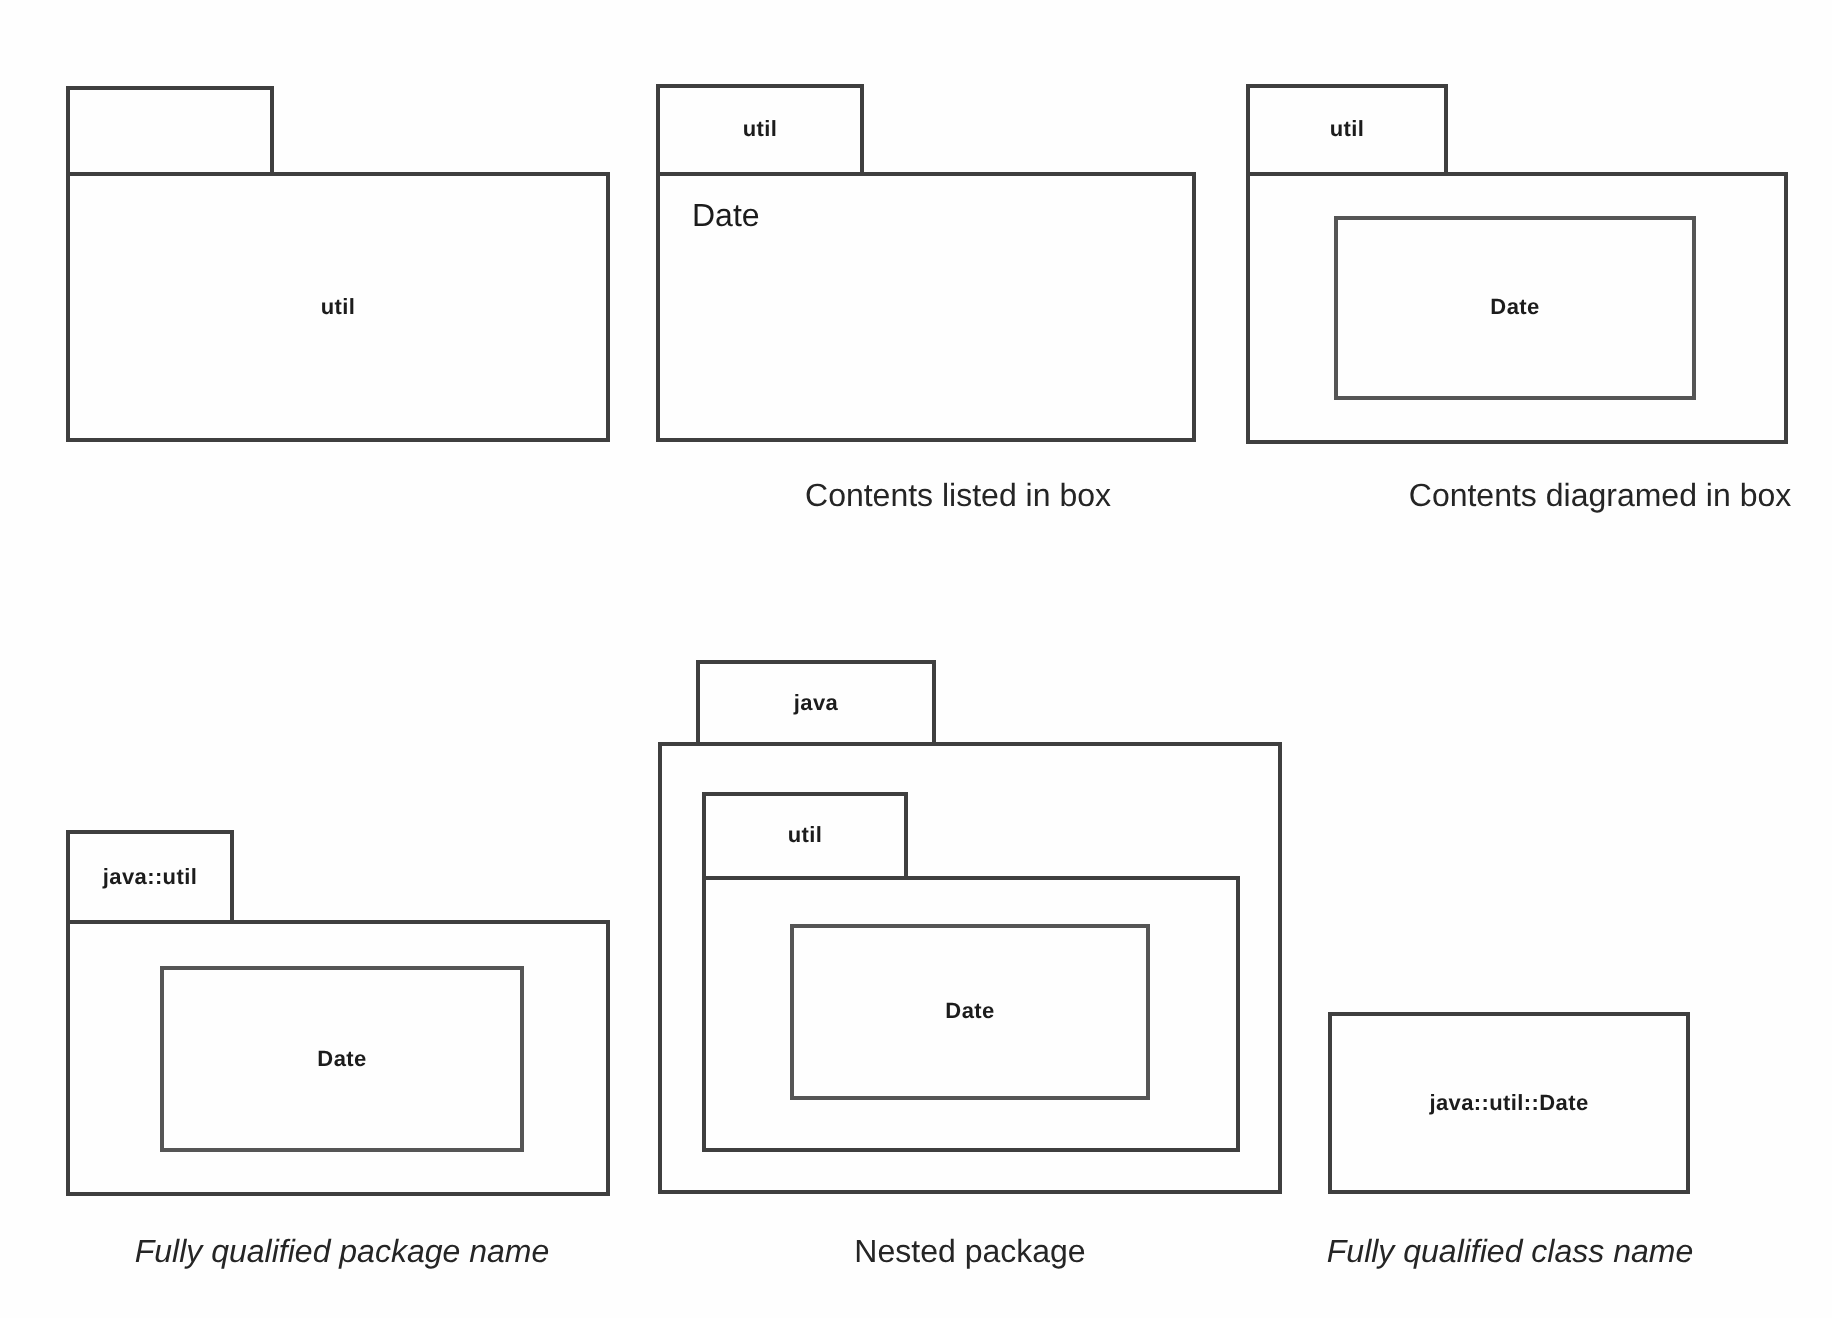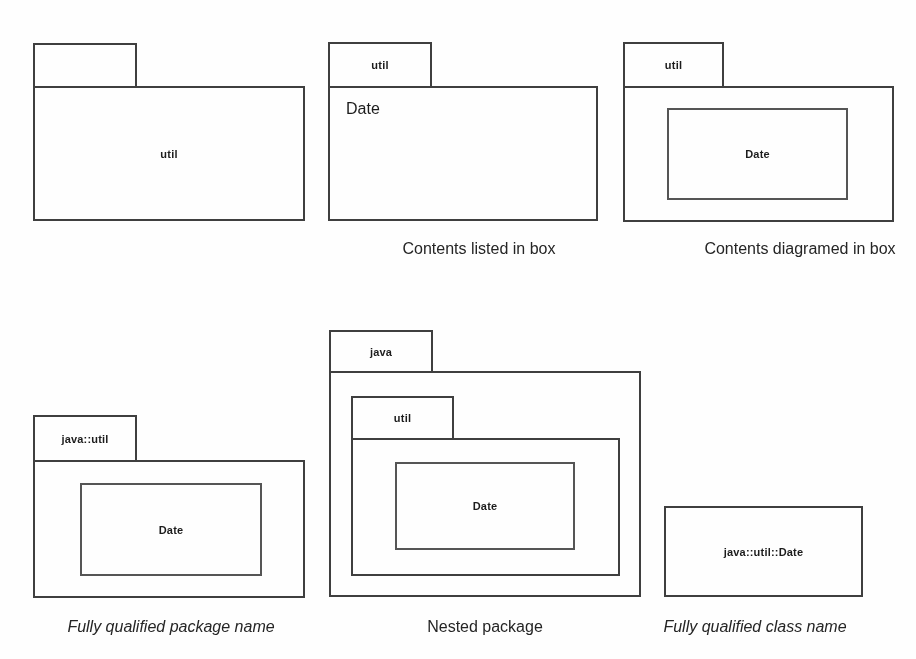--- a/index.html
+++ b/index.html
@@ -92,45 +92,45 @@
       <span class="bold-label">util</span>
     </div>
     <div class="abs pkg-body" style="left:623px;top:86px;width:271px;height:136px;"></div>
     <div class="abs class-box" style="left:667px;top:108px;width:181px;height:92px;">
       <span class="bold-label">Date</span>
     </div>
     <div class="caption" style="left:800px;top:240px;">Contents diagramed in box</div>
   </div>
 
   <div class="abs" style="left:0;top:0;width:0;height:0;">
-    <div class="abs pkg-tab" style="left:33px;top:415px;width:104px;height:47px;">
+    <div class="abs pkg-tab" style="left:33px;top:415px;width:84px;height:47px;">
       <span class="bold-label">java::util</span>
     </div>
     <div class="abs pkg-body" style="left:33px;top:460px;width:272px;height:138px;"></div>
     <div class="abs class-box" style="left:80px;top:483px;width:182px;height:93px;">
       <span class="bold-label">Date</span>
     </div>
     <div class="caption" style="left:171px;top:618px;font-style:italic;">Fully qualified package name</div>
   </div>
 
   <div class="abs" style="left:0;top:0;width:0;height:0;">
-    <div class="abs pkg-tab" style="left:329px;top:330px;width:104px;height:43px;">
+    <div class="abs pkg-tab" style="left:348px;top:330px;width:120px;height:43px;">
       <span class="bold-label">java</span>
     </div>
     <div class="abs pkg-body" style="left:329px;top:371px;width:312px;height:226px;"></div>
     <div class="abs pkg-tab" style="left:351px;top:396px;width:103px;height:44px;z-index:3;">
       <span class="bold-label">util</span>
     </div>
     <div class="abs pkg-body" style="left:351px;top:438px;width:269px;height:138px;z-index:2;"></div>
     <div class="abs class-box" style="left:395px;top:462px;width:180px;height:88px;z-index:4;">
       <span class="bold-label">Date</span>
     </div>
     <div class="caption" style="left:485px;top:618px;">Nested package</div>
   </div>
 
   <div class="abs" style="left:0;top:0;width:0;height:0;">
-    <div class="abs class-box" style="left:664px;top:506px;width:199px;height:91px;border-color:#3f3f3f;">
+    <div class="abs class-box" style="left:664px;top:506px;width:181px;height:91px;border-color:#3f3f3f;">
       <span class="bold-label">java::util::Date</span>
     </div>
     <div class="caption" style="left:755px;top:618px;font-style:italic;">Fully qualified class name</div>
   </div>
 
 </div>
 
 </body></html>

